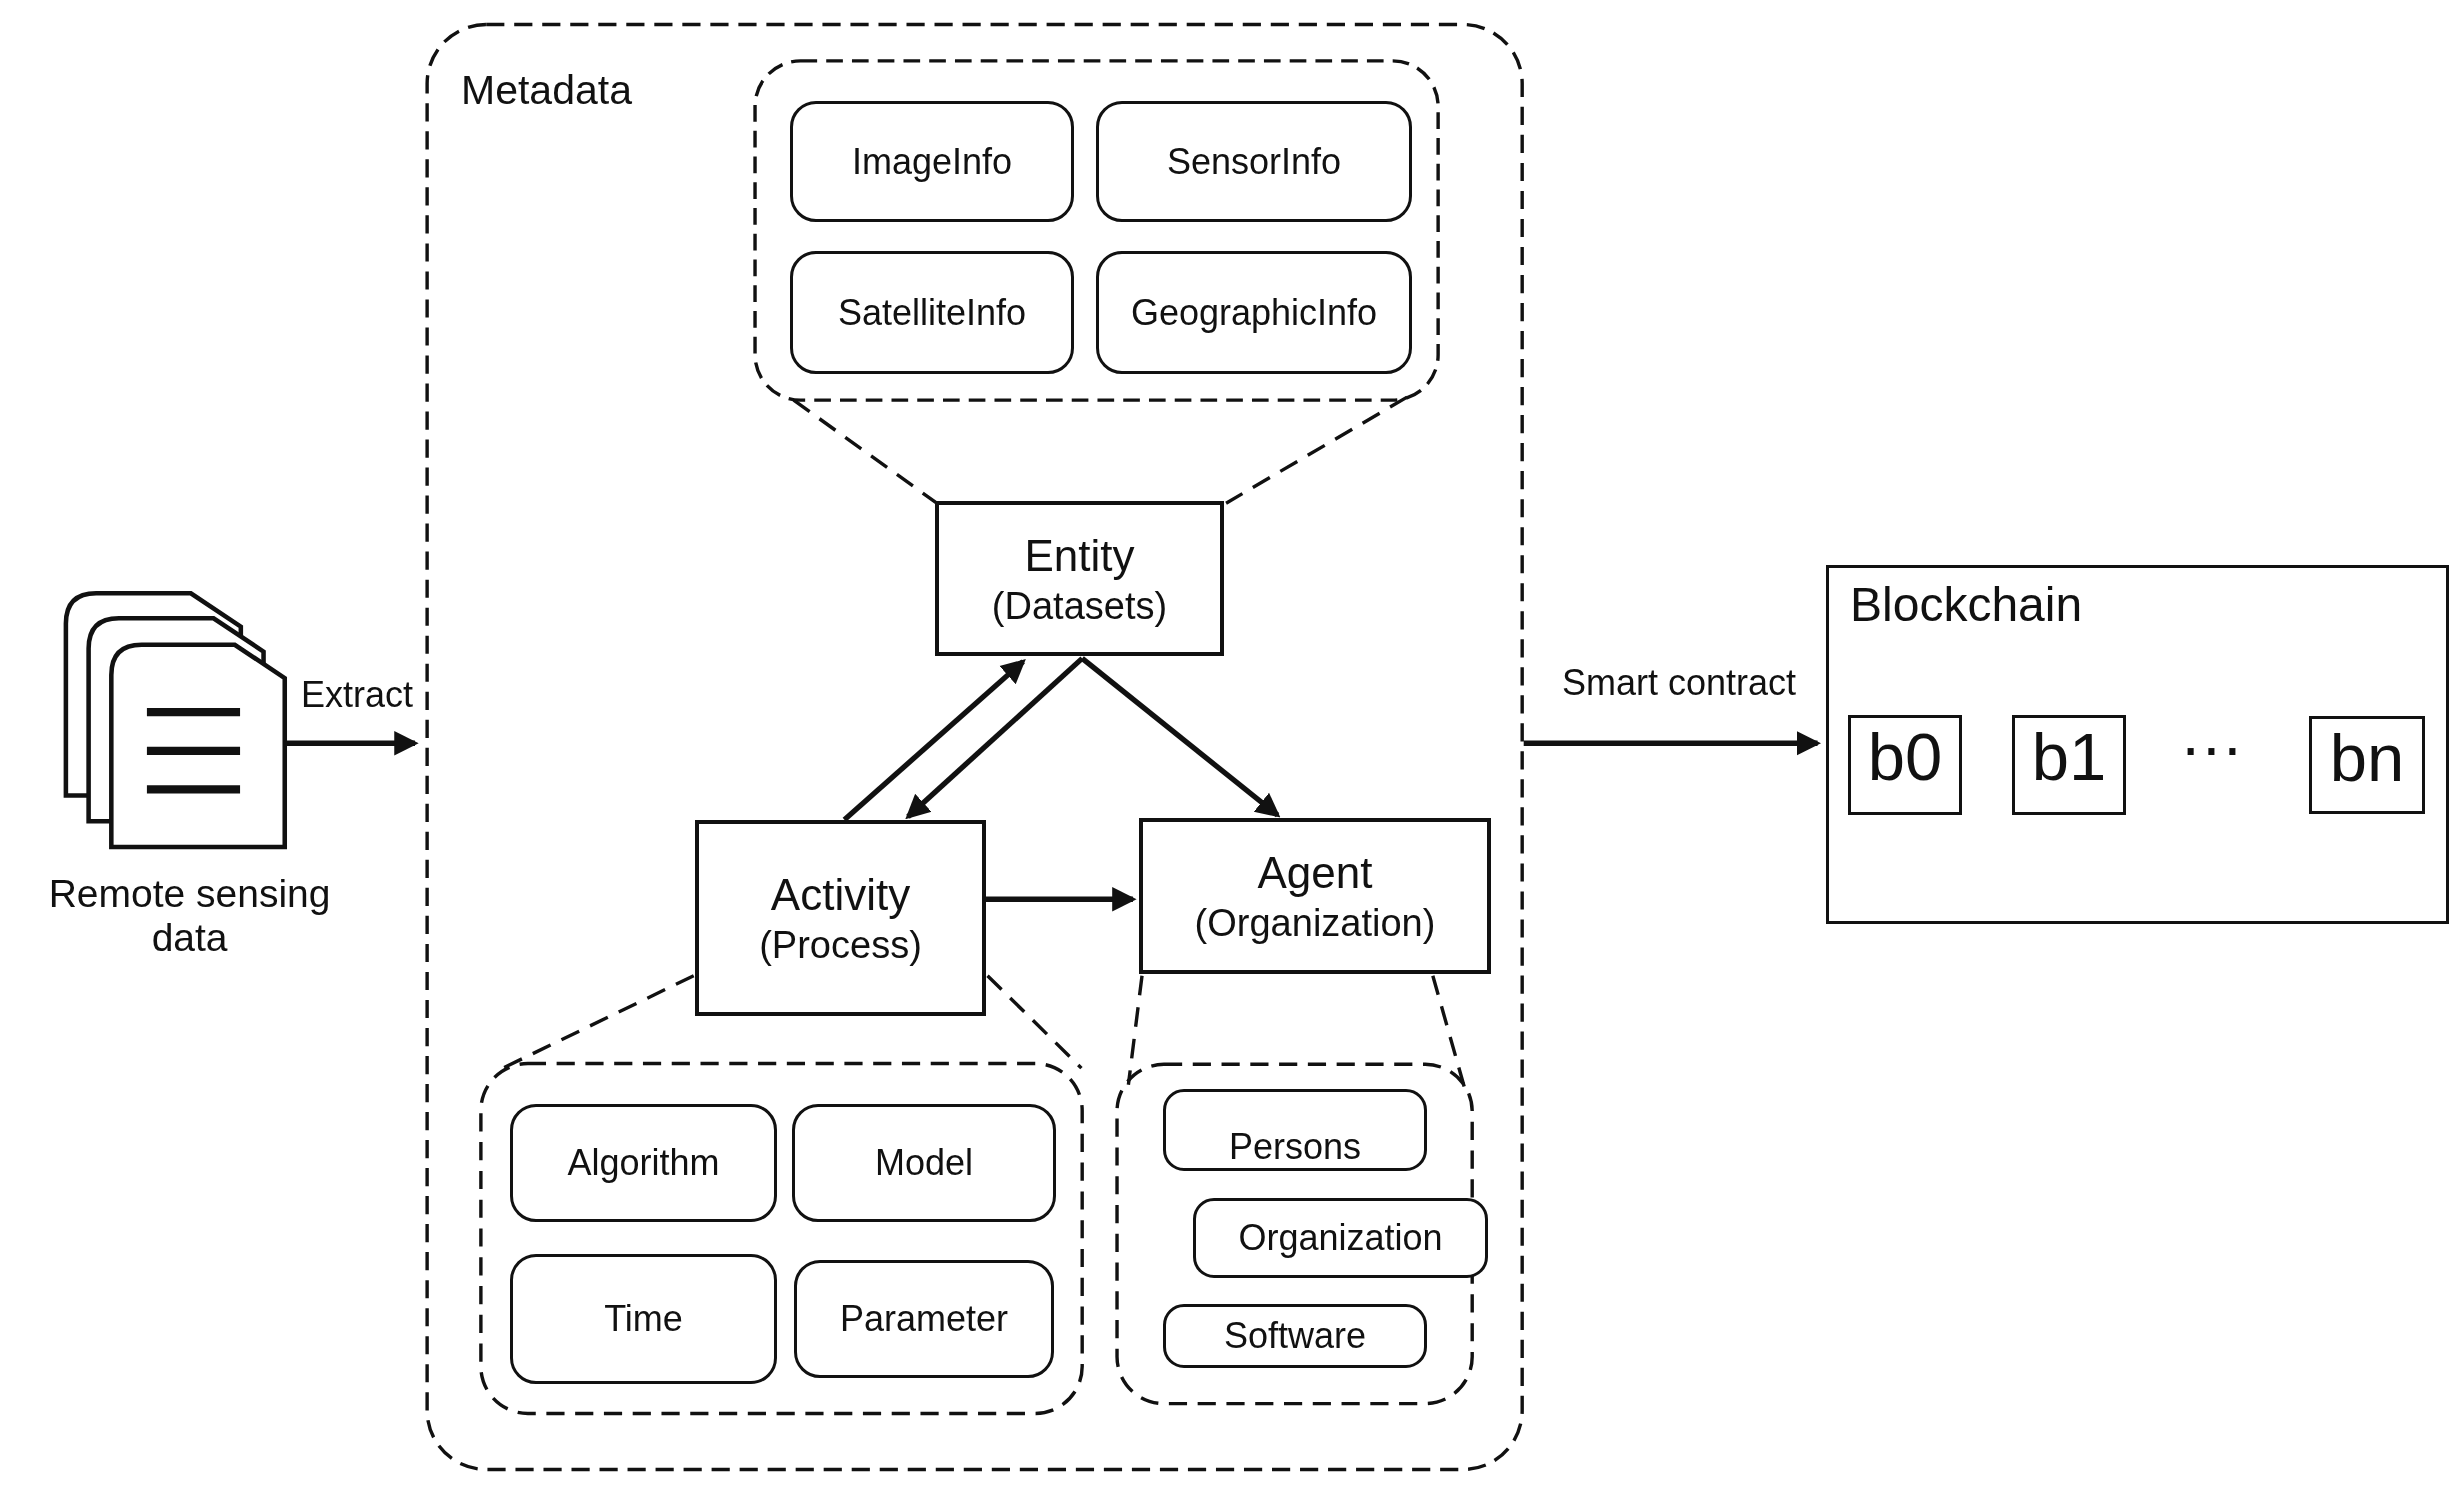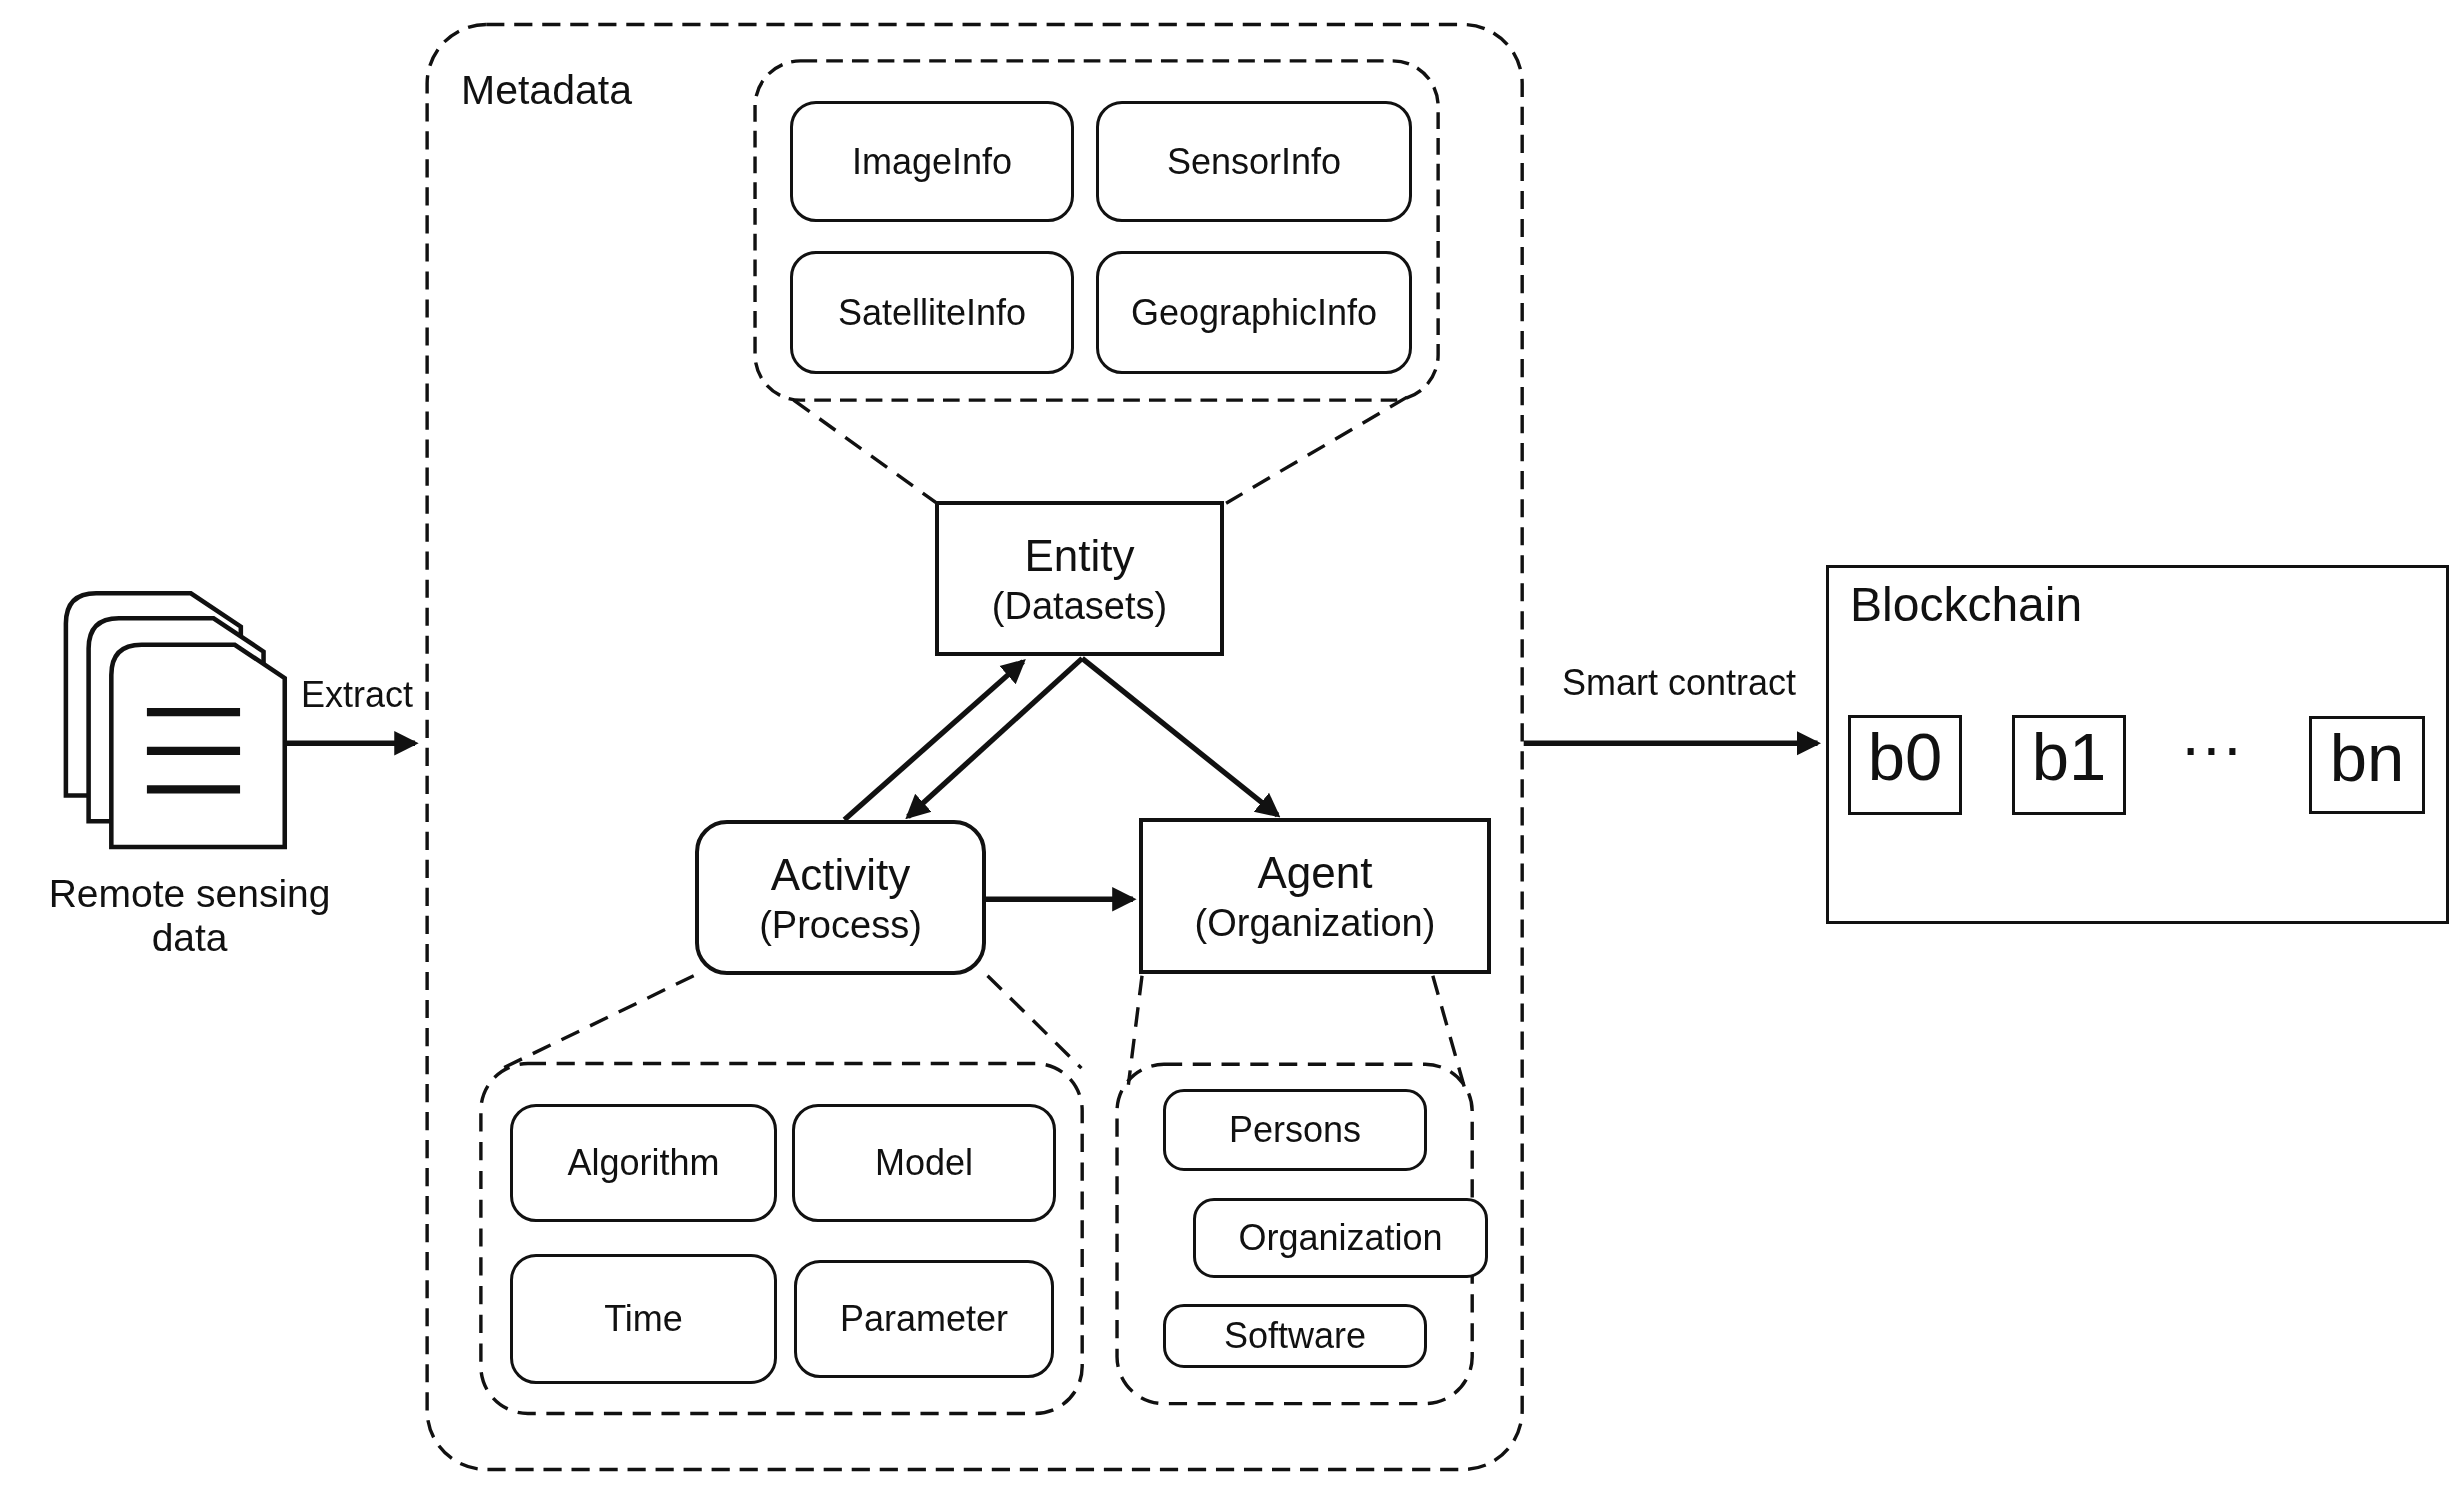--- a/index.html
+++ b/index.html
@@ -139,21 +139,21 @@
     <span class="item-label">SatelliteInfo</span>
   </div>
   <div class="box rbox" style="left:1096px; top:251px; width:316px; height:123px;">
     <span class="item-label">GeographicInfo</span>
   </div>
 
   <div class="box" style="left:935px; top:501px; width:289px; height:155px;">
     <span class="node-title">Entity</span>
     <span class="node-subtitle">(Datasets)</span>
   </div>
-  <div class="box" style="left:695px; top:820px; width:291px; height:155px;border-radius:32px;">
+  <div class="box" style="left:695px; top:820px; width:291px; height:196px;">
     <span class="node-title">Activity</span>
     <span class="node-subtitle">(Process)</span>
   </div>
   <div class="box" style="left:1139px; top:818px; width:352px; height:156px;">
     <span class="node-title">Agent</span>
     <span class="node-subtitle">(Organization)</span>
   </div>
 
   <div class="box rbox" style="left:510px; top:1104px; width:267px; height:118px;">
     <span class="item-label">Algorithm</span>
@@ -161,21 +161,21 @@
   <div class="box rbox" style="left:792px; top:1104px; width:264px; height:118px;">
     <span class="item-label">Model</span>
   </div>
   <div class="box rbox" style="left:510px; top:1254px; width:267px; height:130px;">
     <span class="item-label">Time</span>
   </div>
   <div class="box rbox" style="left:794px; top:1260px; width:260px; height:118px;">
     <span class="item-label">Parameter</span>
   </div>
 
-  <div class="box pillbox" style="left:1163px; top:1089px; width:264px; height:82px;">
+  <div class="box pillbox" style="left:1163px; top:1089px; width:264px; height:82px;justify-content:flex-end;">
     <span class="item-label">Persons</span>
   </div>
   <div class="box pillbox" style="left:1193px; top:1198px; width:295px; height:80px;">
     <span class="item-label">Organization</span>
   </div>
   <div class="box pillbox" style="left:1163px; top:1304px; width:264px; height:64px;">
     <span class="item-label">Software</span>
   </div>
 
   <div class="abs" style="left:1826px; top:565px; width:623px; height:359px; background:#ffffff; border:3.8px solid #111111;"></div>

